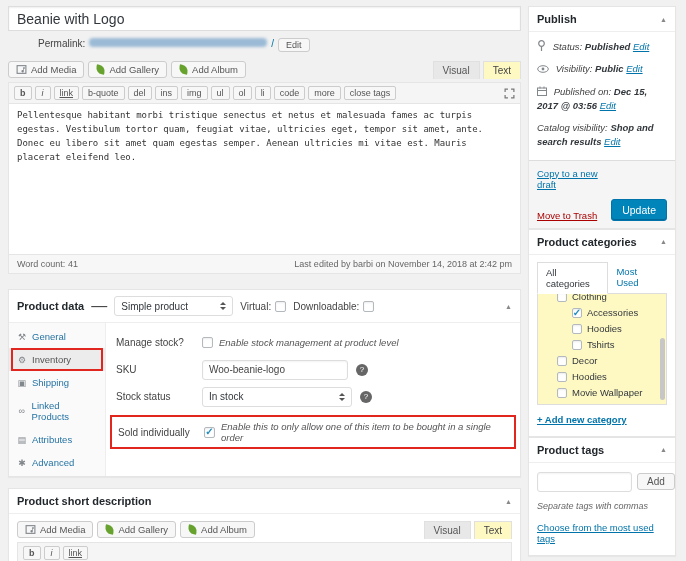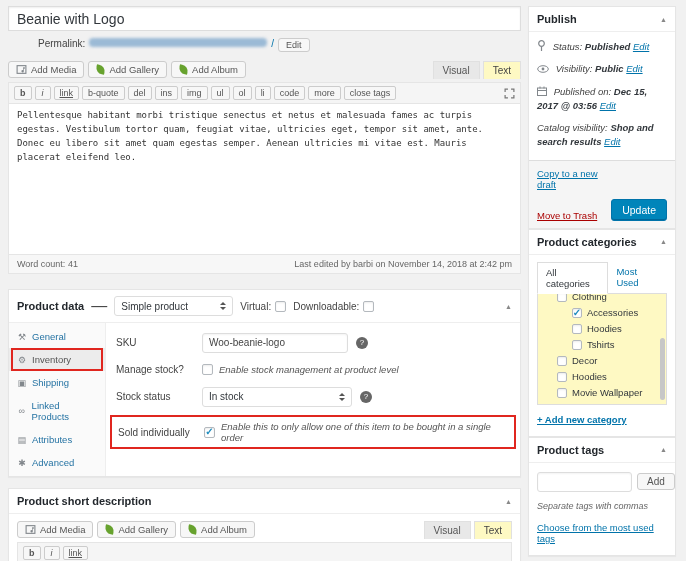--- a/index.html
+++ b/index.html
@@ -229,28 +229,28 @@
           <span class="tab-ic">▤</span>
           <span>Attributes</span>
         </div>
         <div class="pd-tab">
           <span class="tab-ic">✱</span>
           <span>Advanced</span>
         </div>
       </div>
       <div class="pd-content">
         <div class="pd-row">
+          <span class="pd-label">Manage stock?</span>
+          <span class="cb"></span>
+          <span class="desc">Enable stock management at product level</span>
+        </div>
+        <div class="pd-row">
           <span class="pd-label">SKU</span>
           <input class="text-input" value="Woo-beanie-logo" style="">
           <span class="help"></span>
-        </div>
-        <div class="pd-row">
-          <span class="pd-label">Manage stock?</span>
-          <span class="cb"></span>
-          <span class="desc">Enable stock management at product level</span>
         </div>
         <div class="pd-row">
           <span class="pd-label">Stock status</span>
           <span class="fselect stock-select">
             <span>In stock</span>
             <span class="sel-arrows">
                 <i class="up"></i>
                 <i class="down"></i>
               </span>
           </span>

